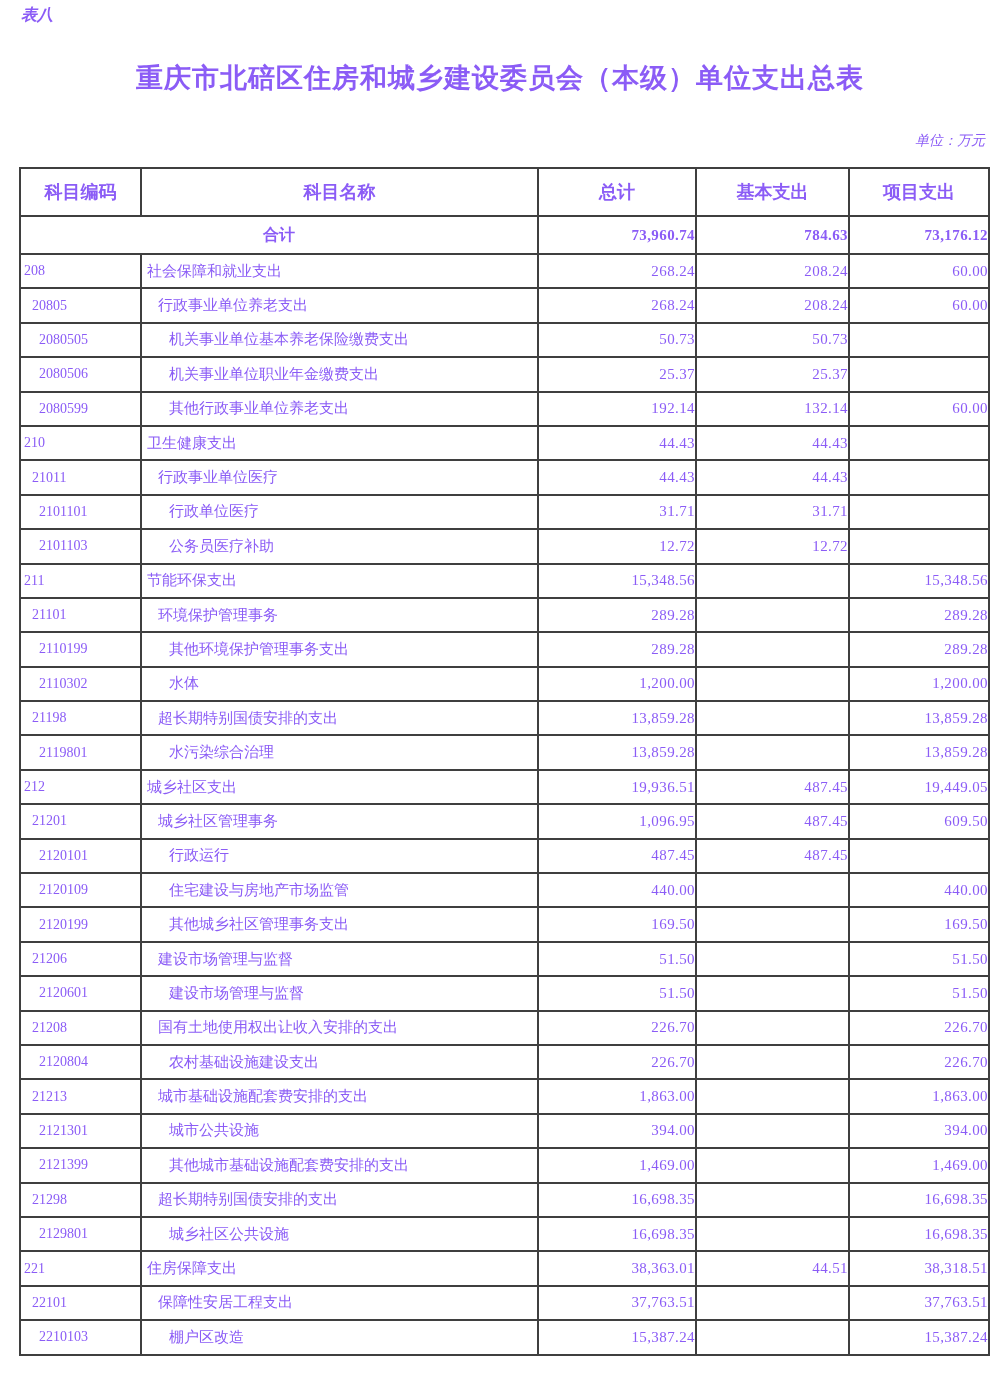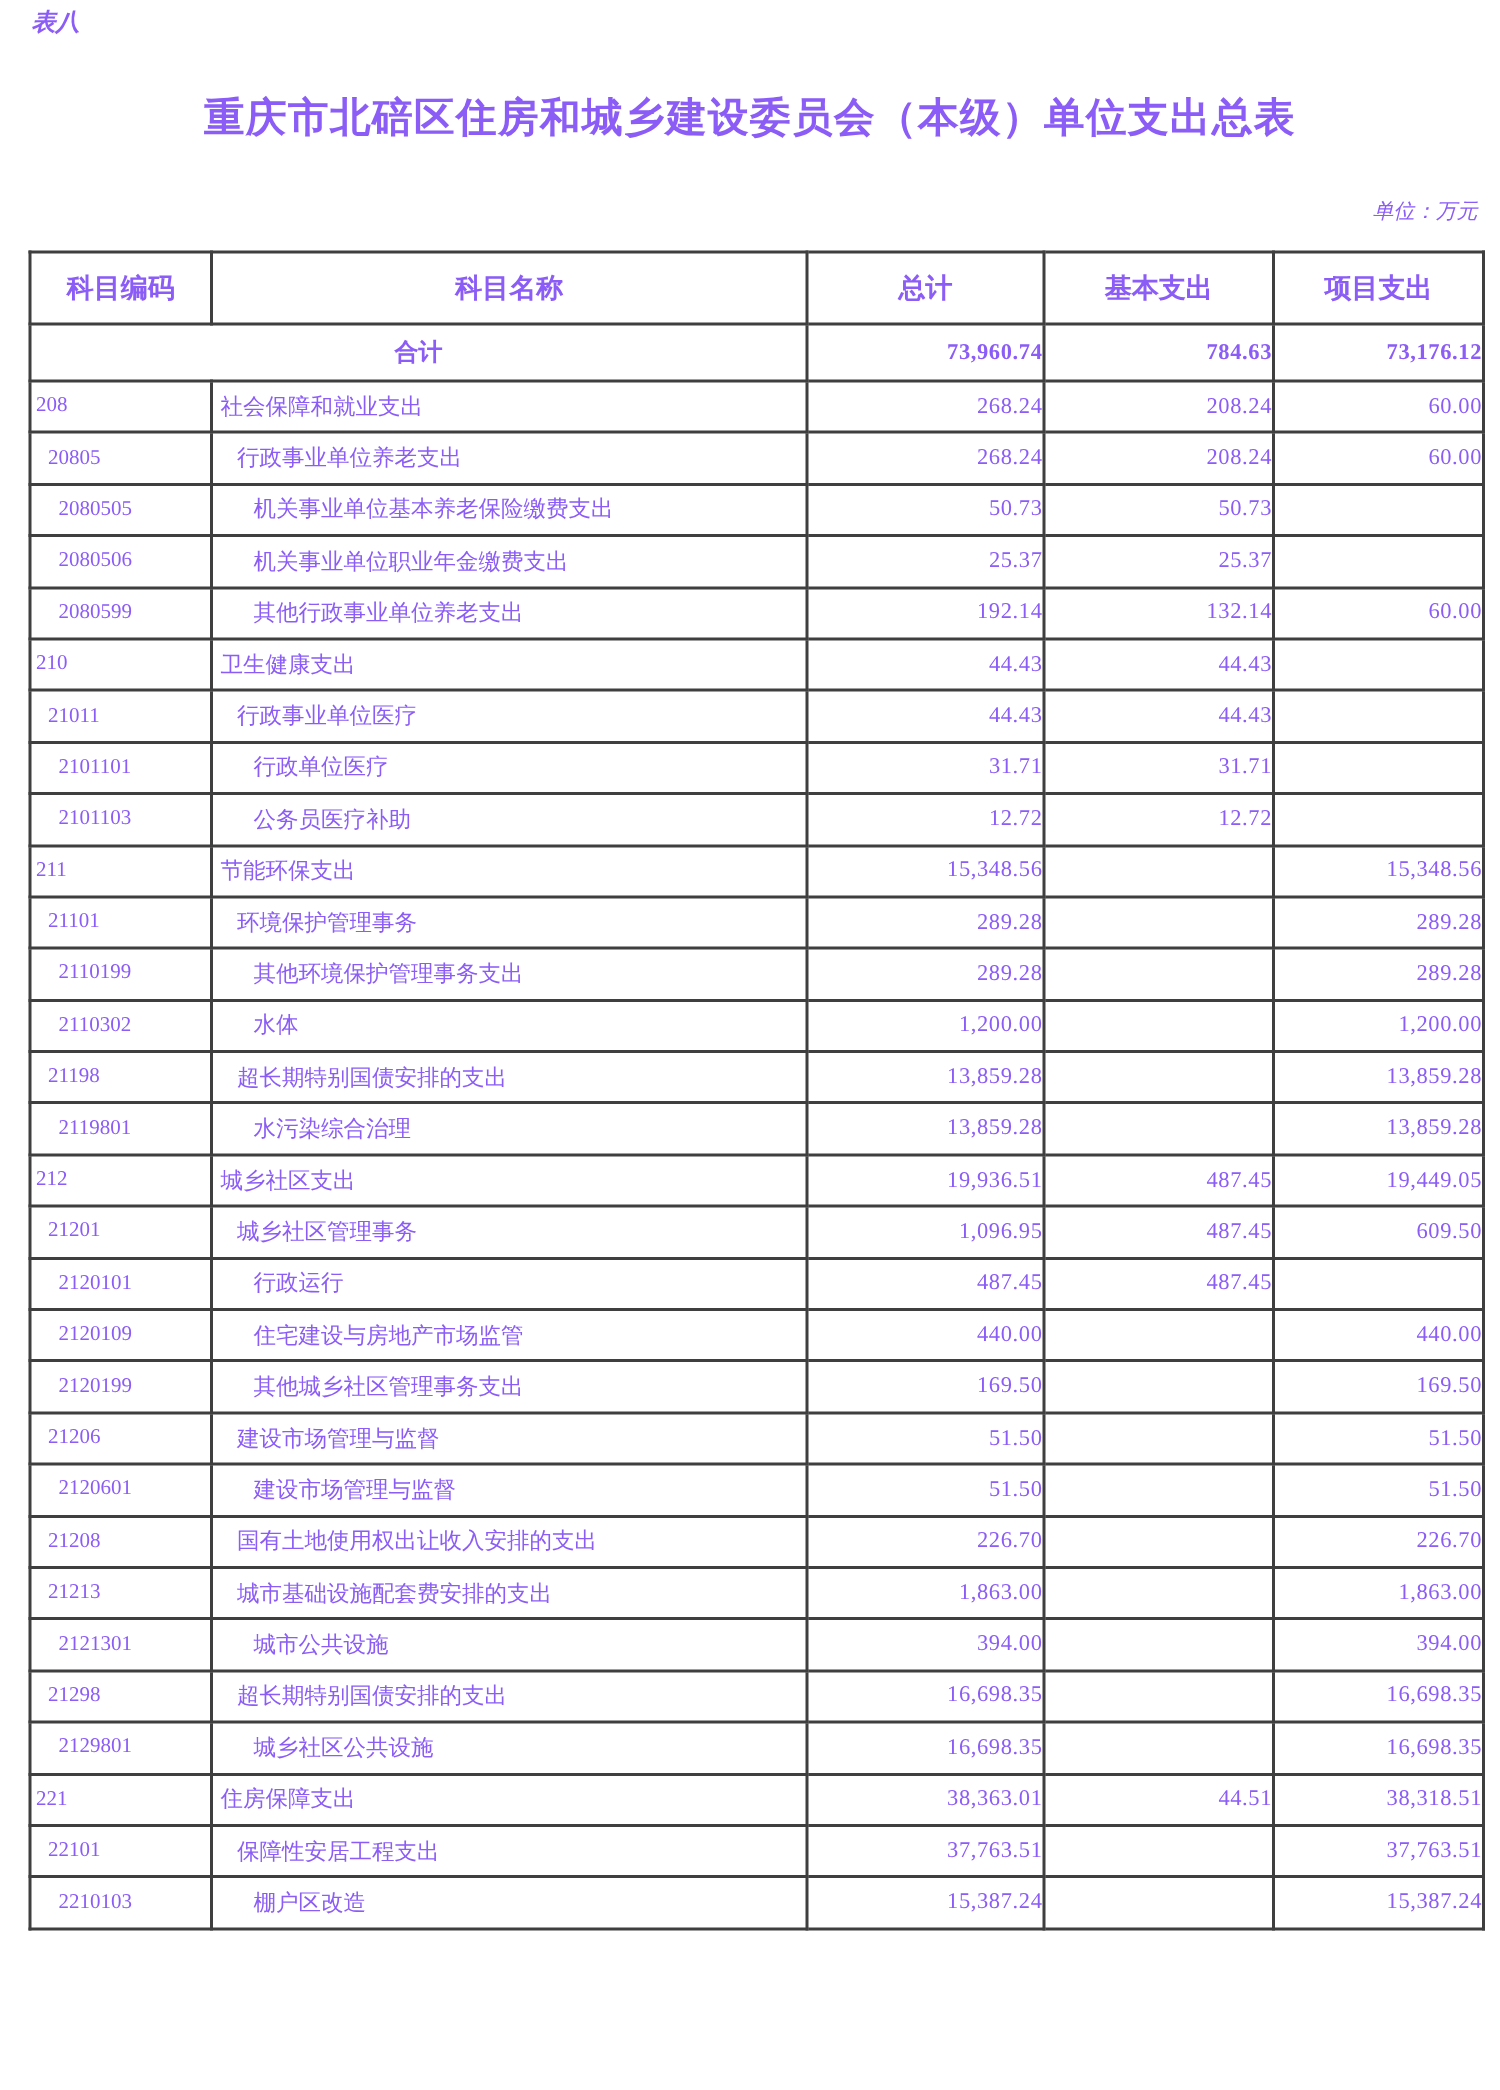--- a/index.html
+++ b/index.html
@@ -264,32 +264,46 @@
           <td class="num">51.50</td>
         </tr>
         <tr class="data-row">
           <td class="code lvl2">21208</td>
           <td class="name lvl2">国有土地使用权出让收入安排的支出</td>
           <td class="num">226.70</td>
           <td class="num"></td>
           <td class="num">226.70</td>
         </tr>
         <tr class="data-row">
+          <td class="code lvl3">2120804</td>
+          <td class="name lvl3">农村基础设施建设支出</td>
+          <td class="num">226.70</td>
+          <td class="num"></td>
+          <td class="num">226.70</td>
+        </tr>
+        <tr class="data-row">
           <td class="code lvl2">21213</td>
           <td class="name lvl2">城市基础设施配套费安排的支出</td>
           <td class="num">1,863.00</td>
           <td class="num"></td>
           <td class="num">1,863.00</td>
         </tr>
         <tr class="data-row">
           <td class="code lvl3">2121301</td>
           <td class="name lvl3">城市公共设施</td>
           <td class="num">394.00</td>
           <td class="num"></td>
           <td class="num">394.00</td>
+        </tr>
+        <tr class="data-row">
+          <td class="code lvl3">2121399</td>
+          <td class="name lvl3">其他城市基础设施配套费安排的支出</td>
+          <td class="num">1,469.00</td>
+          <td class="num"></td>
+          <td class="num">1,469.00</td>
         </tr>
         <tr class="data-row">
           <td class="code lvl2">21298</td>
           <td class="name lvl2">超长期特别国债安排的支出</td>
           <td class="num">16,698.35</td>
           <td class="num"></td>
           <td class="num">16,698.35</td>
         </tr>
         <tr class="data-row">
           <td class="code lvl3">2129801</td>

